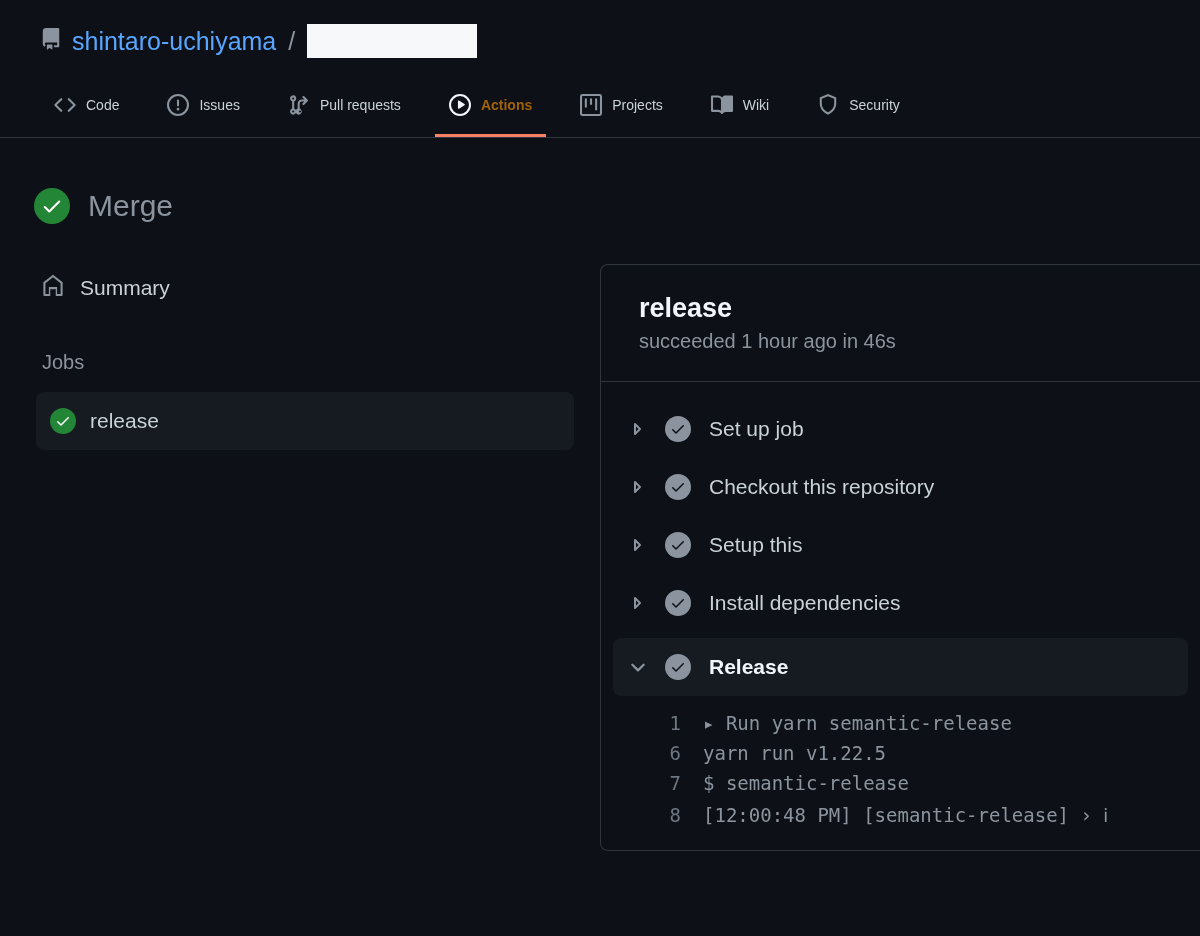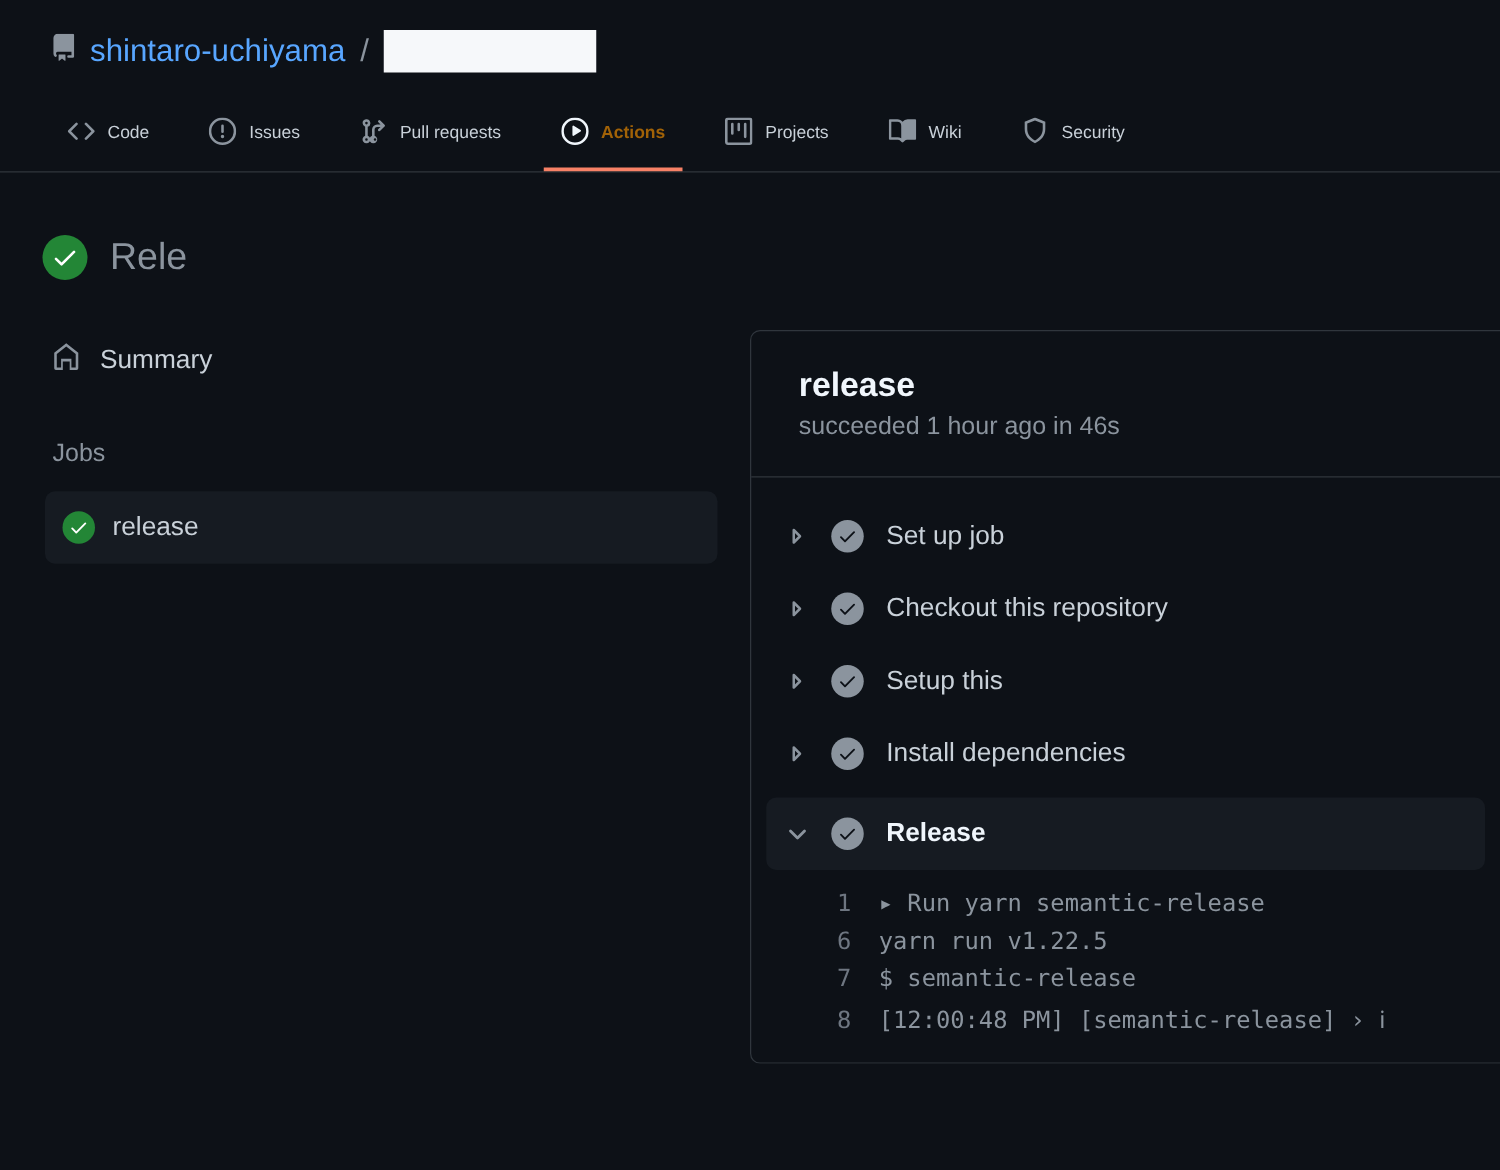--- a/index.html
+++ b/index.html
@@ -245,21 +245,21 @@
     <span>Security</span>
   </div>
 </nav>
 
 <div class="workflow-header">
   <span class="status-check-lg">
     <svg viewBox="0 0 16 16">
         <path d="M13.78 4.22a.75.75 0 0 1 0 1.06l-7.25 7.25a.75.75 0 0 1-1.06 0L2.22 9.28a.75.75 0 0 1 1.06-1.06L6 10.94l6.72-6.72a.75.75 0 0 1 1.06 0"></path>
       </svg>
   </span>
-  <span class="suffix">Rele</span>
+  <span class="suffix">Merge</span>
 </div>
 
 <div class="layout">
 
   <aside class="sidebar">
     <div class="summary-row">
       <span class="icon">
         <svg width="22" height="22" viewBox="0 0 16 16" fill="currentColor">
             <path d="M8 .5 1 6v9a1 1 0 0 0 1 1h4v-5h4v5h4a1 1 0 0 0 1-1V6zM2.5 6.7 8 2.3l5.5 4.4V14.5H11v-5H5v5H2.5z"></path>
           </svg>

